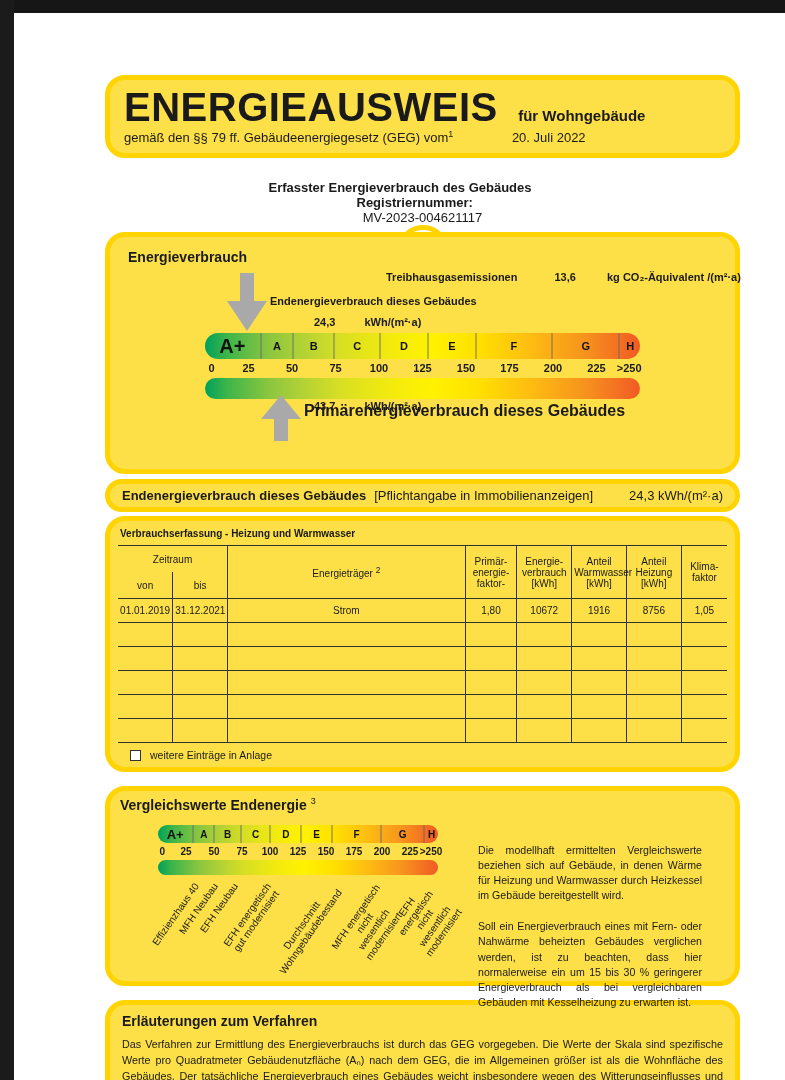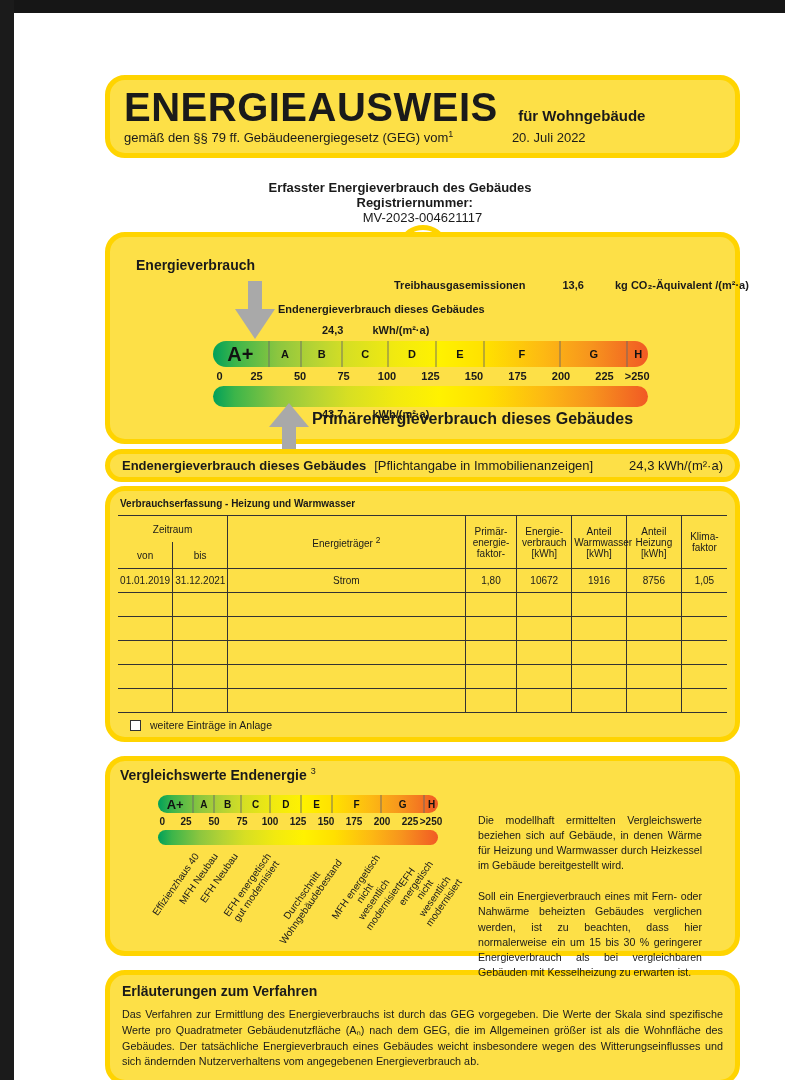--- a/index.html
+++ b/index.html
@@ -18,21 +18,21 @@
   .law-date{margin-left:55px;}
 
   .meta-row{display:flex;align-items:center;margin-top:22px;height:40px;flex-direction:column;}
   .meta-label{font-size:13px;font-weight:bold;width:308px;}
   .reg-label{font-size:13px;font-weight:bold;width:132px;}
   .reg-value{font-size:13px;flex:1;}
   .page-circle{width:32px;height:32px;border:5px solid #FFD400;border-radius:50%;
     display:flex;align-items:center;justify-content:center;font-size:17px;font-weight:bold;}
 
   
-  .box-consumption{margin-top:12px;height:212px;position:relative;padding:16px;}
+  .box-consumption{margin-top:12px;height:242px;position:relative;padding:8px;}
   .cons-inner{position:relative;width:100%;height:100%;}
   .cons-title{position:absolute;left:10px;top:4px;font-size:14px;font-weight:bold;}
   .ghg-line{position:absolute;left:268px;top:26px;font-size:11px;font-weight:bold;white-space:nowrap;}
   .ghg-line .v{margin-left:34px;} .ghg-line .u{margin-left:28px;}
   .end-label{position:absolute;left:152px;top:50px;font-size:11px;font-weight:bold;}
   .end-line{position:absolute;left:196px;top:71px;font-size:11px;font-weight:bold;white-space:nowrap;}
   .end-line .u{margin-left:26px;}
   .arrow{position:absolute;}
   #down-arrow{top:28px;}
   #up-arrow{top:150px;}

